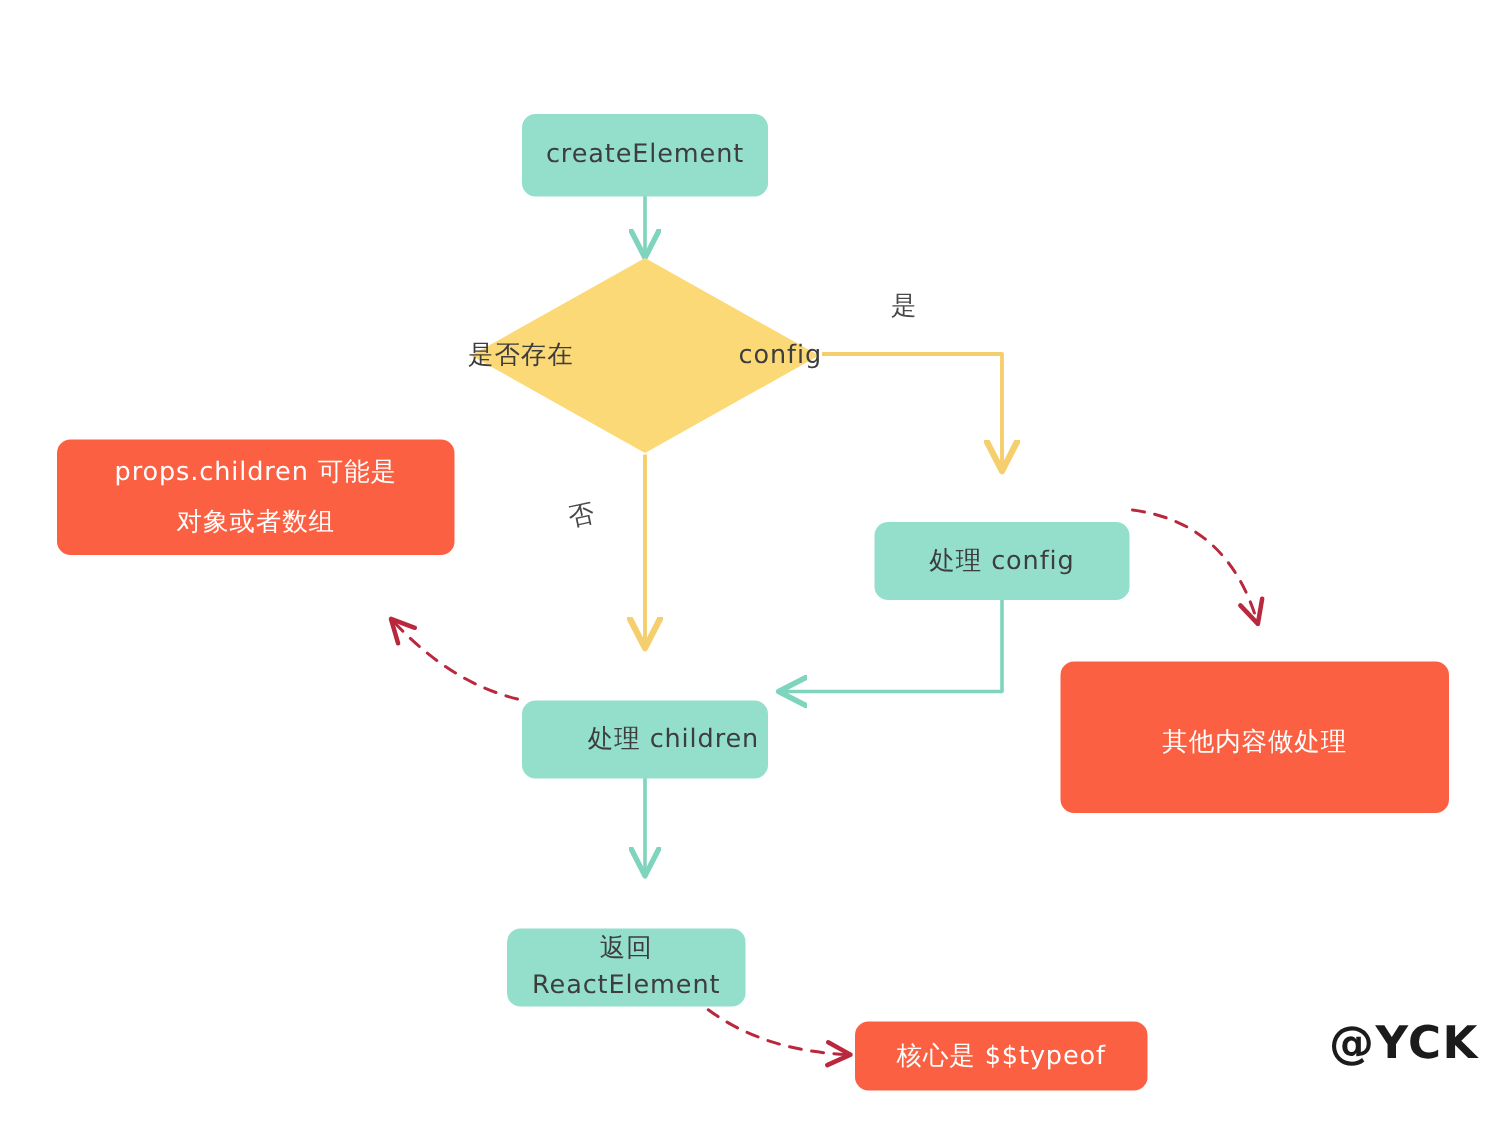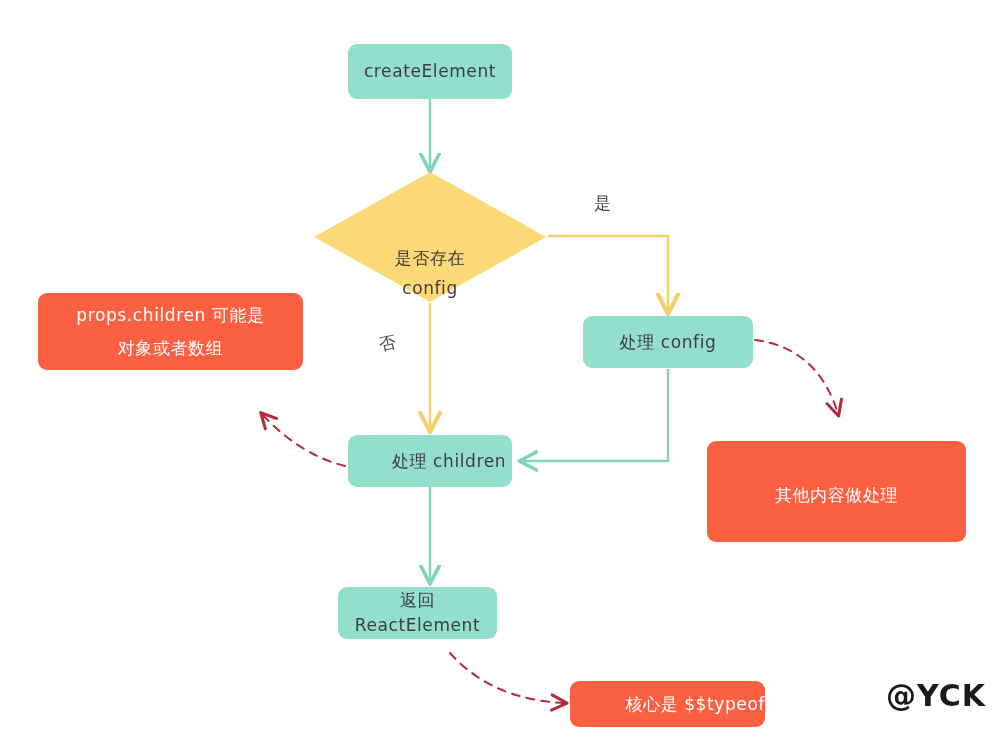--- a/index.html
+++ b/index.html
@@ -32,42 +32,43 @@
     justify-content: center;
     text-align: center;
     line-height: 1.45;
   }
   .node-proc {
     background: #93dfcb;
     border-radius: 9px;
     color: #3d3d3d;
     font-size: 17px;
     letter-spacing: 0.6px;
+    margin-top: 32px;
   }
   .node-note {
     background: #fc6042;
     border-radius: 9px;
     color: #ffffff;
     font-size: 17px;
     letter-spacing: 0.6px;
   }
   .node-note .line2 { margin-top: 8px; }
   .diamond-wrap {
     position: absolute;
   }
   .diamond-label {
     position: absolute;
     left: 0;
     top: 0;
     width: 100%;
     height: 100%;
     display: flex;
-    flex-direction: column;
+    flex-direction: row;
     align-items: center;
-    justify-content: flex-end;
+    justify-content: space-between;
     color: #3d3d3d;
     font-size: 17px;
     letter-spacing: 0.6px;
     line-height: 1.8;
   }
   .edge-label {
     position: absolute;
     color: #4a4a4a;
     font-size: 17px;
     letter-spacing: 0.5px;
@@ -152,21 +153,21 @@
 
   <div class="node node-note" style="left:38px; top:293px; width:265px; height:77px;">
     <span class="line1">props.children 可能是</span>
     <span class="line2">对象或者数组</span>
   </div>
 
   <div class="node node-note" style="left:707px; top:441px; width:259px; height:101px;">
     <span class="line2">其他内容做处理</span>
   </div>
 
-  <div class="node node-note" style="left:570px; top:681px; width:195px; height:46px;align-items:flex-end;">
+  <div class="node node-note" style="left:570px; top:681px; width:195px; height:46px;">
     <span class="line1">核心是 $$typeof</span>
   </div>
 
   <div class="signature" style="left:886px; top:678px;">
     <span>@YCK</span>
   </div>
 
 </div>
 
 </body></html>

